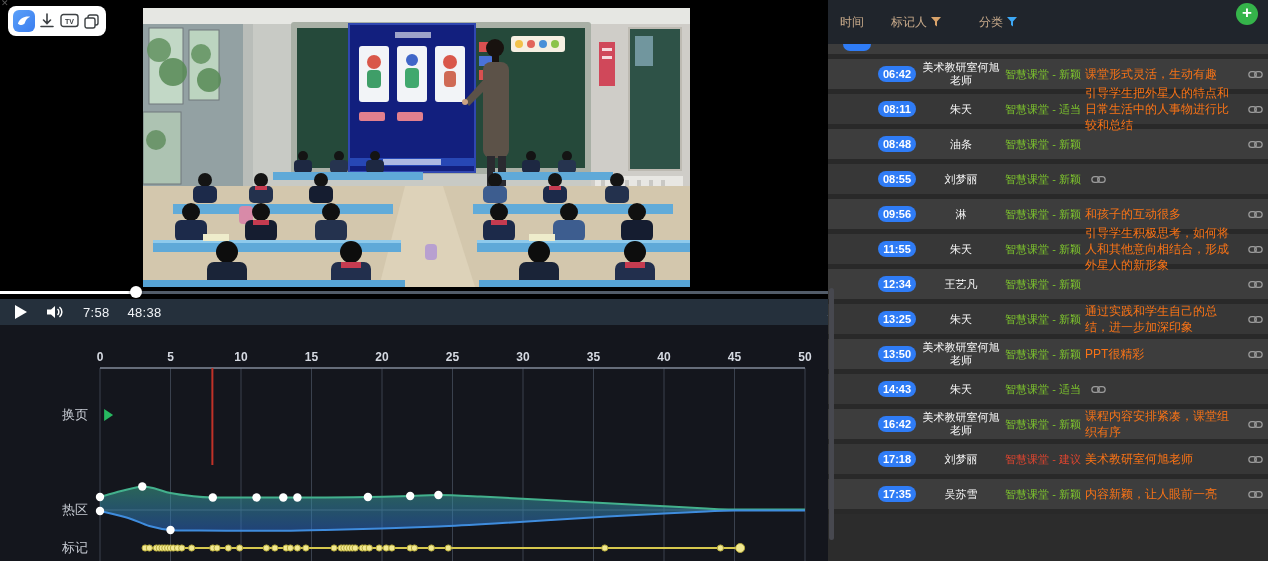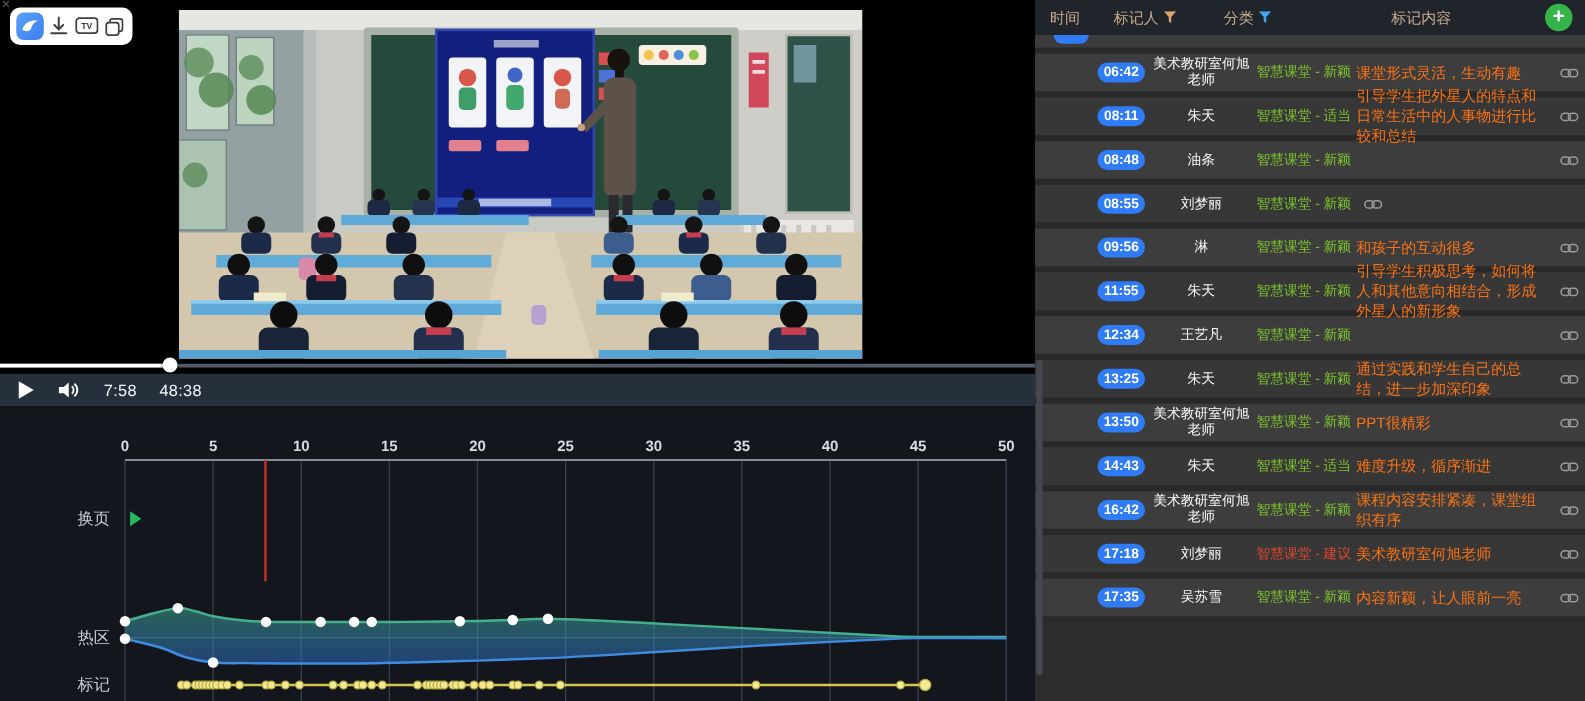--- a/index.html
+++ b/index.html
@@ -20,21 +20,21 @@
   .knob{position:absolute;top:286px;width:12px;height:12px;border-radius:50%;background:#fff;margin-left:-6px;box-shadow:0 0 3px rgba(0,0,0,.6);}
   .controls{position:absolute;left:0;top:299px;width:988px;height:26px;background:#25303c;display:flex;align-items:center;color:#edf1f6;font-size:13px;}
   .ctrl{display:flex;align-items:center;justify-content:center;height:26px;cursor:pointer;}
   .time-text{color:#f0f3f7;font-size:13px;letter-spacing:.3px;}
   .spacer{flex:1;}
   .speed{font-weight:700;text-decoration:underline;}
   
   .timeline{position:absolute;left:0;top:325px;width:828px;height:236px;background:#14161d;}
   
   .right{flex:0 0 440px;width:440px;background:#2c2c2c;position:relative;overflow:hidden;}
-  .thead{height:28px;background:#20252c;display:flex;align-items:center;font-size:12px;color:#c9ab8b;position:relative;z-index:2;}
+  .thead{height:44px;background:#20252c;display:flex;align-items:center;font-size:12px;color:#c9ab8b;position:relative;z-index:2;}
   .th{display:flex;align-items:center;justify-content:center;gap:4px;}
   .th-time{width:48px;}
   .th-name{width:80px;}
   .th-cat{width:84px;}
   .th-content{flex:1;}
   .th-gap{width:34px;}
   .add-btn{position:absolute;right:10px;top:3px;width:22px;height:22px;border-radius:50%;background:#35b44a;color:#fff;
     font-size:17px;line-height:20px;text-align:center;font-weight:700;cursor:pointer;}
   .tbody{position:relative;}
   .partial-row{height:15px;background:#3c3c3c;border-bottom:5px solid #292929;position:relative;}
@@ -382,23 +382,20 @@
         <svg width="10" height="10" viewBox="0 0 10 10">
             <path d="M0 0 H10 L6 4.5 V9.5 L4 8 V4.5 Z" fill="#d9a36a"></path>
           </svg>
       </div>
       <div class="th th-cat">
         <span>分类</span>
         <svg width="10" height="10" viewBox="0 0 10 10">
             <path d="M0 0 H10 L6 4.5 V9.5 L4 8 V4.5 Z" fill="#3da8f5"></path>
           </svg>
       </div>
-      <div class="th th-content">
-          <span>标记内容</span>
-        </div>
       <div class="th-gap"></div>
       <div class="add-btn">+</div>
     </div>
     <div class="tbody" id="tbody">
       <div class="partial-row">
         <div class="partial-badge"></div>
       </div>
     <div class="t-row">
           <div class="c-time">
             <span class="badge">06:42</span>
@@ -523,21 +520,20 @@
               <rect x="8" y="1.5" width="9" height="7" rx="3.5"></rect>
             </svg>
           </div>
         </div>
         <div class="t-row alt">
           <div class="c-time">
             <span class="badge">14:43</span>
           </div>
           <div class="c-name">朱天</div>
           <div class="c-cat" style="color:#7dc42d">智慧课堂 - 适当</div>
-          <div class="c-content">难度升级，循序渐进</div>
           <div class="c-link">
             <svg width="15" height="9" viewBox="0 0 18 10" fill="none" stroke="#9b9b9b" stroke-width="1.5">
               <rect x="1" y="1.5" width="9" height="7" rx="3.5"></rect>
               <rect x="8" y="1.5" width="9" height="7" rx="3.5"></rect>
             </svg>
           </div>
         </div>
         <div class="t-row">
           <div class="c-time">
             <span class="badge">16:42</span>

